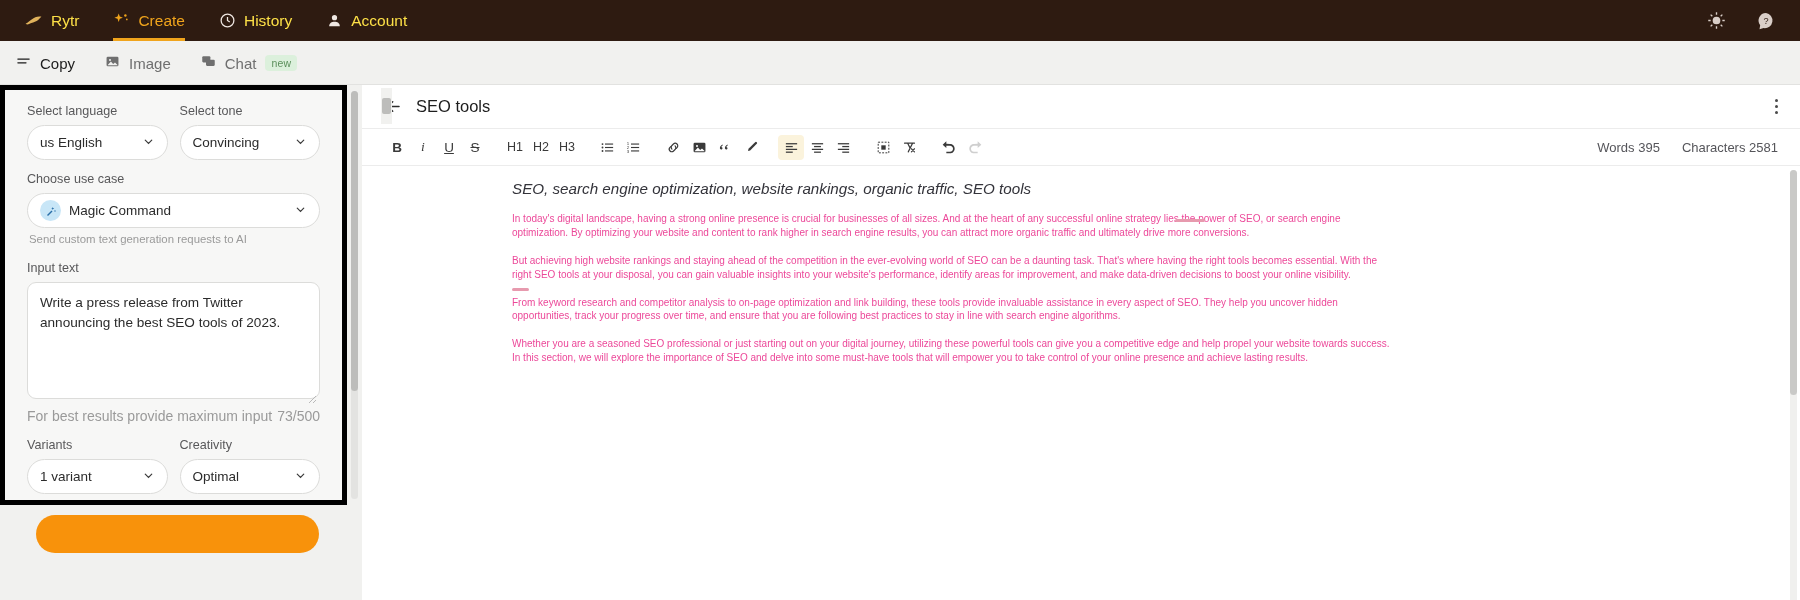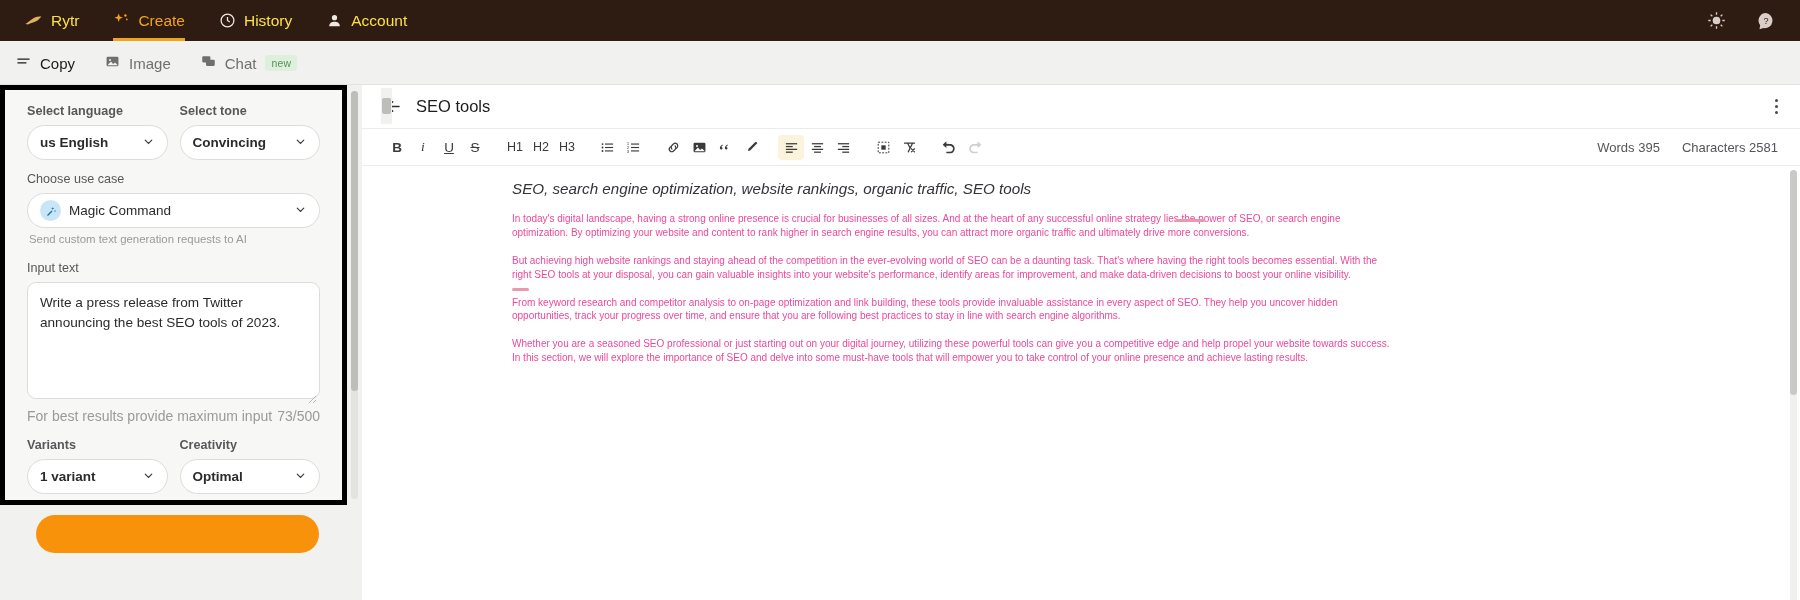--- a/index.html
+++ b/index.html
@@ -53,21 +53,21 @@
     width: 362px; background: #f1f1ef; position: relative;
     flex: 0 0 362px; height: 100%;
   }
   .form-card {
     position: absolute; top: 0; left: 0; width: 347px; height: 420px;
     background: #f7f7f6; border: 5px solid #000; padding: 14px 22px 0 22px;
     overflow: hidden;
   }
   .field-label { font-size: 12.6px; color: #58585a; margin-bottom: 7px; }
   .row2 { display: flex; gap: 12px; }
-  .col { flex: 1; min-width: 0; font-weight: bold; }
+  .col { flex: 1; min-width: 0; }
   .select {
     height: 35px; border: 1px solid #dcdcda; border-radius: 18px;
     background: #fff; display: flex; align-items: center; padding: 0 12px;
     font-size: 13.5px; color: #2b2b2b; cursor: pointer; gap: 8px;
   }
   .select .val { flex: 1; white-space: nowrap; overflow: hidden; text-overflow: ellipsis; }
   .chev { flex: 0 0 auto; color: #4a4a4a; }
   .mb12 { margin-bottom: 12px; }
   .uc-icon {
     width: 21px; height: 21px; border-radius: 50%;

